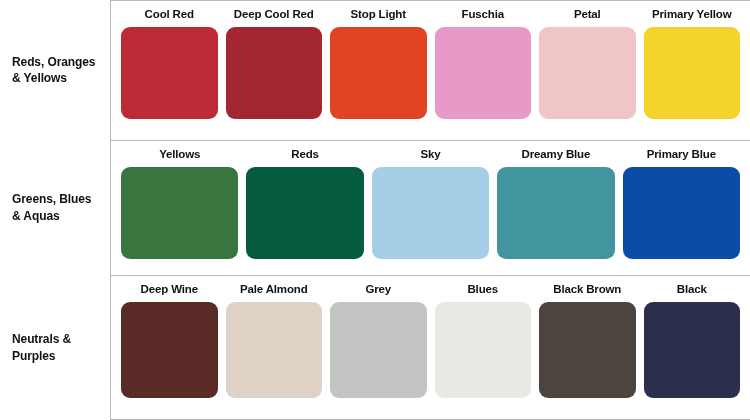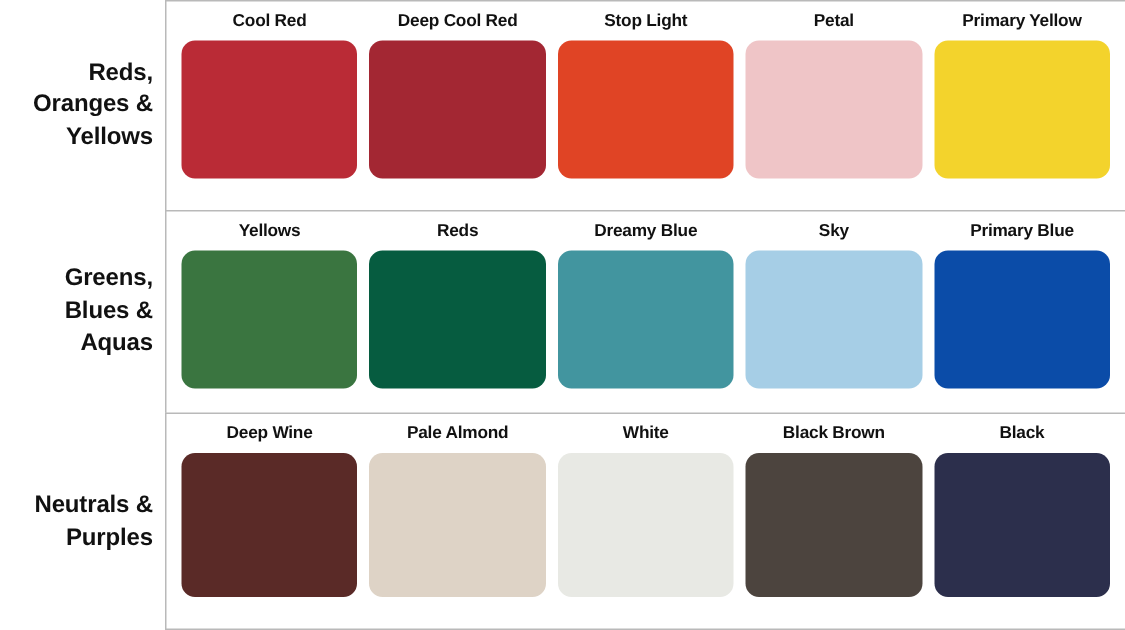--- a/index.html
+++ b/index.html
@@ -35,26 +35,25 @@
   .group-row.row-3 { height: 145px; }
 
   .group-label {
     width: 110px;
     flex: 0 0 110px;
     box-sizing: border-box;
     padding-left: 12px;
     padding-right: 8px;
     display: flex;
     align-items: center;
-    font-size: 16px;
+    font-size: 12px;
     font-weight: bold;
     line-height: 1.35;
     letter-spacing: -0.1px;
     color: #111111;
-    text-align: right;
   }
 
   .swatch-panel {
     flex: 1 1 auto;
     box-sizing: border-box;
     border-left: 1px solid #b9b9b9;
     border-top: 1px solid #b9b9b9;
     display: flex;
     flex-direction: row;
     align-items: flex-start;
@@ -108,20 +107,24 @@
       </div>
       <div class="swatch-cell">
         <div class="swatch-name">Deep Cool Red</div>
         <div class="swatch-chip" style="background-color: rgb(163, 39, 51);"></div>
       </div>
       <div class="swatch-cell">
         <div class="swatch-name">Stop Light</div>
         <div class="swatch-chip" style="background-color: rgb(224, 68, 37);"></div>
       </div>
       <div class="swatch-cell">
+        <div class="swatch-name">Fuschia</div>
+        <div class="swatch-chip" style="background-color: rgb(231, 154, 200);"></div>
+      </div>
+      <div class="swatch-cell">
         <div class="swatch-name">Petal</div>
         <div class="swatch-chip" style="background-color: rgb(239, 197, 199);"></div>
       </div>
       <div class="swatch-cell">
         <div class="swatch-name">Primary Yellow</div>
         <div class="swatch-chip" style="background-color: rgb(243, 211, 44);"></div>
       </div>
     </div>
   </div>
 
@@ -130,47 +133,51 @@
     <div class="swatch-panel">
       <div class="swatch-cell">
         <div class="swatch-name">Yellows</div>
         <div class="swatch-chip" style="background-color: rgb(58, 117, 64);"></div>
       </div>
       <div class="swatch-cell">
         <div class="swatch-name">Reds</div>
         <div class="swatch-chip" style="background-color: rgb(6, 92, 64);"></div>
       </div>
       <div class="swatch-cell">
+        <div class="swatch-name">Sky</div>
+        <div class="swatch-chip" style="background-color: rgb(166, 206, 230);"></div>
+      </div>
+      <div class="swatch-cell">
         <div class="swatch-name">Dreamy Blue</div>
         <div class="swatch-chip" style="background-color: rgb(66, 149, 159);"></div>
-      </div>
-      <div class="swatch-cell">
-        <div class="swatch-name">Sky</div>
-        <div class="swatch-chip" style="background-color: rgb(166, 206, 230);"></div>
       </div>
       <div class="swatch-cell">
         <div class="swatch-name">Primary Blue</div>
         <div class="swatch-chip" style="background-color: rgb(11, 76, 168);"></div>
       </div>
     </div>
   </div>
 
   <div class="group-row row-3">
     <div class="group-label">Neutrals &amp; Purples</div>
     <div class="swatch-panel">
       <div class="swatch-cell">
         <div class="swatch-name">Deep Wine</div>
         <div class="swatch-chip" style="background-color: rgb(90, 42, 39);"></div>
       </div>
       <div class="swatch-cell">
         <div class="swatch-name">Pale Almond</div>
         <div class="swatch-chip" style="background-color: rgb(222, 211, 198);"></div>
       </div>
       <div class="swatch-cell">
-        <div class="swatch-name">White</div>
+        <div class="swatch-name">Grey</div>
+        <div class="swatch-chip" style="background-color: rgb(193, 196, 192);"></div>
+      </div>
+      <div class="swatch-cell">
+        <div class="swatch-name">Blues</div>
         <div class="swatch-chip" style="background-color: rgb(232, 233, 228);"></div>
       </div>
       <div class="swatch-cell">
         <div class="swatch-name">Black Brown</div>
         <div class="swatch-chip" style="background-color: rgb(76, 68, 62);"></div>
       </div>
       <div class="swatch-cell">
         <div class="swatch-name">Black</div>
         <div class="swatch-chip" style="background-color: rgb(44, 47, 76);"></div>
       </div>

